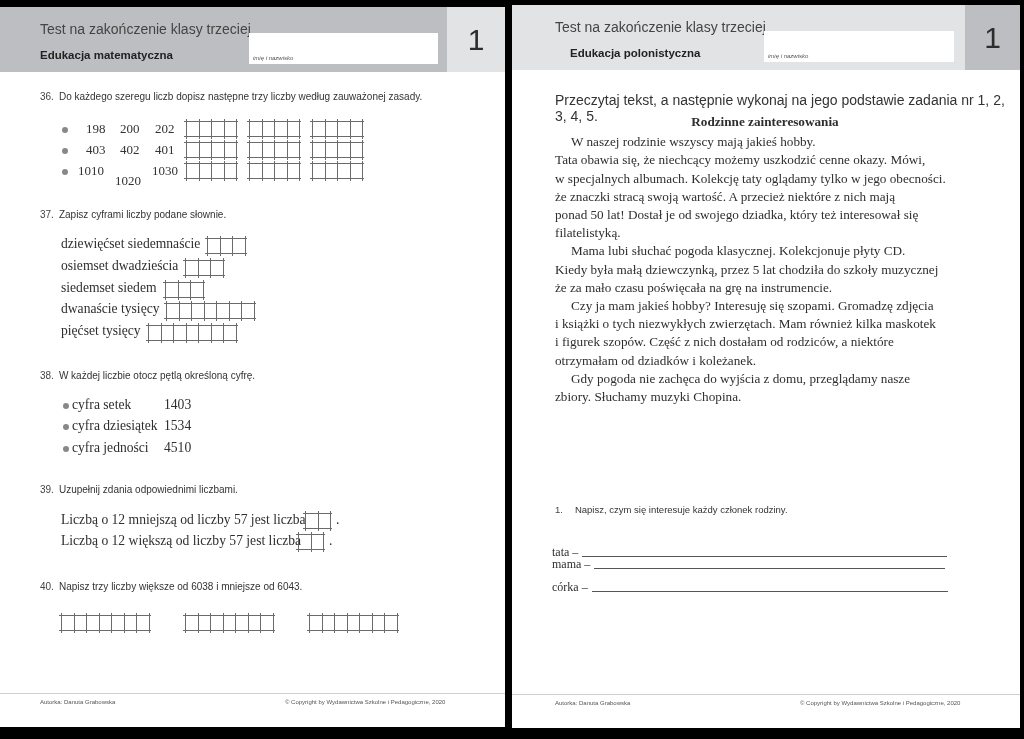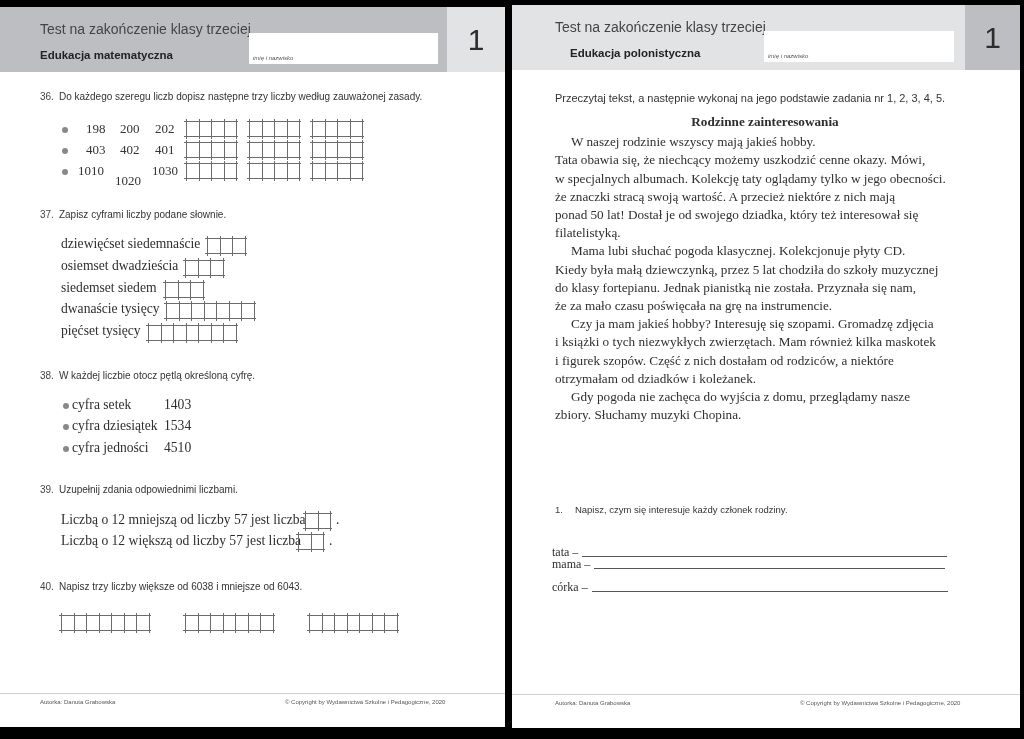--- a/index.html
+++ b/index.html
@@ -276,33 +276,32 @@
 <div class="page" id="page-right">
   <div class="header">
     <div class="h-sub" style="left:43px;">Test na zakończenie klasy trzeciej</div>
     <div class="h-title" style="left:58px;">Edukacja polonistyczna</div>
     <div class="namebox">
       <span>imię i nazwisko</span>
     </div>
     <div class="numbox">1</div>
   </div>
 
-  <div class="q" style="left:43px;top:87px;font-size:11px;">Przeczytaj tekst, a następnie wykonaj na jego podstawie zadania nr 1, 2, 3, 4, 5.</div>
+  <div class="q" style="left:43px;top:87px;font-size:14px;">Przeczytaj tekst, a następnie wykonaj na jego podstawie zadania nr 1, 2, 3, 4, 5.</div>
 
   <div class="reading" style="left:43px;">
     <div class="title">Rodzinne zainteresowania</div>
     <p class="ind">W naszej rodzinie wszyscy mają jakieś hobby.</p>
     <p>Tata obawia się, że niechcący możemy uszkodzić cenne okazy. Mówi,</p>
     <p>w specjalnych albumach. Kolekcję taty oglądamy tylko w jego obecności.</p>
     <p>że znaczki stracą swoją wartość. A przecież niektóre z nich mają</p>
     <p>ponad 50 lat! Dostał je od swojego dziadka, który też interesował się</p>
     <p>filatelistyką.</p>
     <p class="ind">Mama lubi słuchać pogoda klasycznej. Kolekcjonuje płyty CD.</p>
     <p>Kiedy była małą dziewczynką, przez 5 lat chodziła do szkoły muzycznej</p>
-    <p>do klasy fortepianu. Jednak pianistką nie została. Przyznała się nam,</p>
     <p>że za mało czasu poświęcała na grę na instrumencie.</p>
     <p class="ind">Czy ja mam jakieś hobby? Interesuję się szopami. Gromadzę zdjęcia</p>
     <p>i książki o tych niezwykłych zwierzętach. Mam również kilka maskotek</p>
     <p>i figurek szopów. Część z nich dostałam od rodziców, a niektóre</p>
     <p>otrzymałam od dziadków i koleżanek.</p>
     <p class="ind">Gdy pogoda nie zachęca do wyjścia z domu, przeglądamy nasze</p>
     <p>zbiory. Słuchamy muzyki Chopina.</p>
   </div>
 
   <div class="q" style="left:43px;top:499px;font-size:9.5px;">

